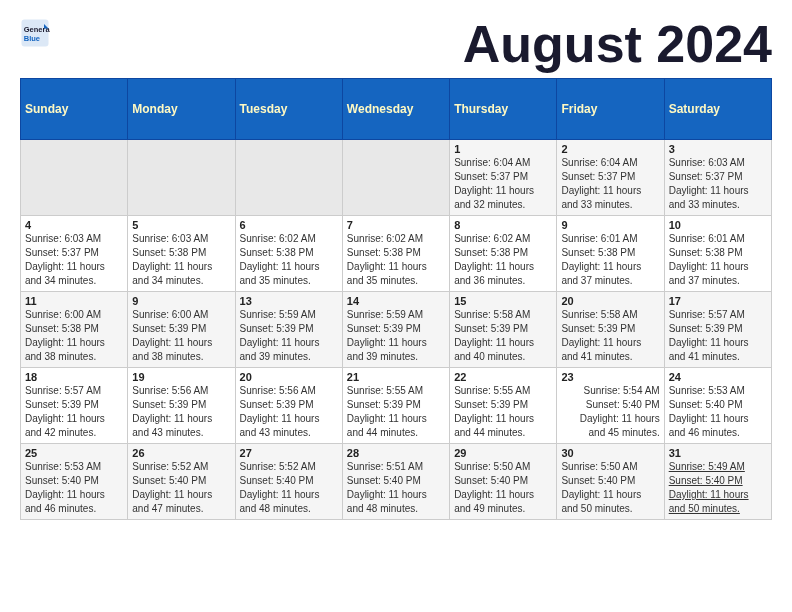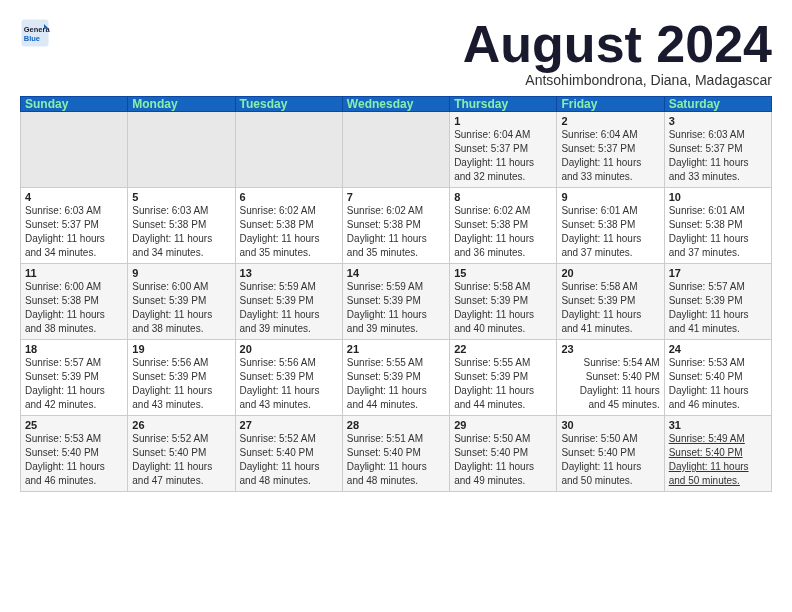--- a/index.html
+++ b/index.html
@@ -43,24 +43,24 @@
       color: #333;
       margin-top: 2px;
     }
     .calendar {
       width: 100%;
       border-collapse: collapse;
       margin-top: 8px;
     }
     .calendar th {
       background-color: #1565c0;
-      color: #86efac;
+      color: #fef9c3;
       font-size: 12px;
       font-weight: bold;
-      padding: 0 4px;
+      padding: 23px 4px;
       text-align: left;
       border: 1px solid #0d47a1;
     }
     .calendar td {
       border: 1px solid #ccc;
       vertical-align: top;
       padding: 3px 4px;
       font-size: 9.5px;
       color: #222;
       width: calc(100% / 7);
@@ -96,21 +96,20 @@
     <div class="logo">
       <svg class="logo-icon" viewBox="0 0 40 40">
         <rect x="2" y="2" width="36" height="36" rx="4" fill="#1565c0" opacity="0.15"></rect>
         <text x="5" y="18" font-family="Arial" font-size="10" font-weight="bold" fill="#1a1a2e">General</text>
         <text x="5" y="30" font-family="Arial" font-size="10" font-weight="bold" fill="#1565c0">Blue</text>
         <polygon points="32,8 38,14 32,14" fill="#1565c0"></polygon>
       </svg>
     </div>
     <div class="title-block">
       <div class="month-year">August 2024</div>
-      <div class="location">Antsohimbondrona, Diana, Madagascar</div>
     </div>
   </div>
 
   <table class="calendar">
     <thead>
       <tr>
         <th>Sunday</th>
         <th>Monday</th>
         <th>Tuesday</th>
         <th>Wednesday</th>

